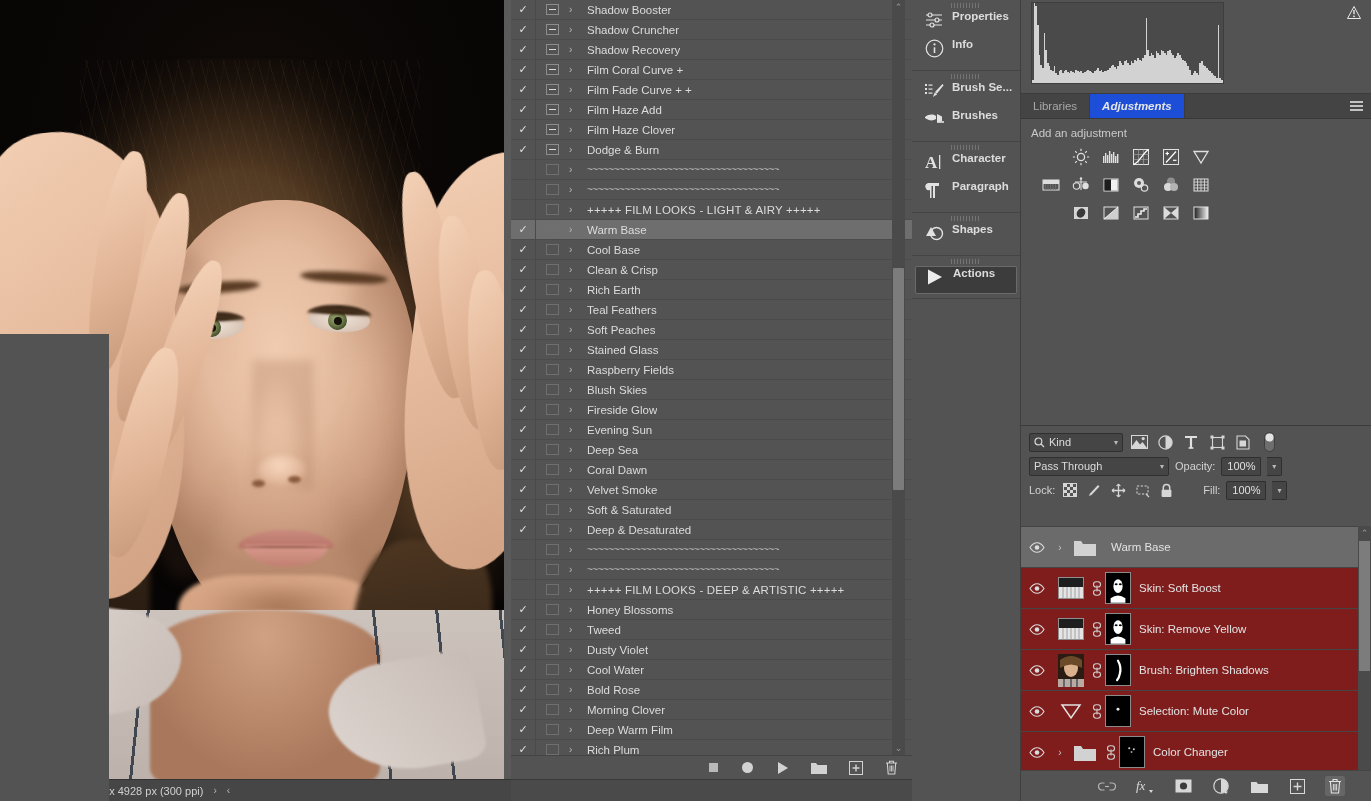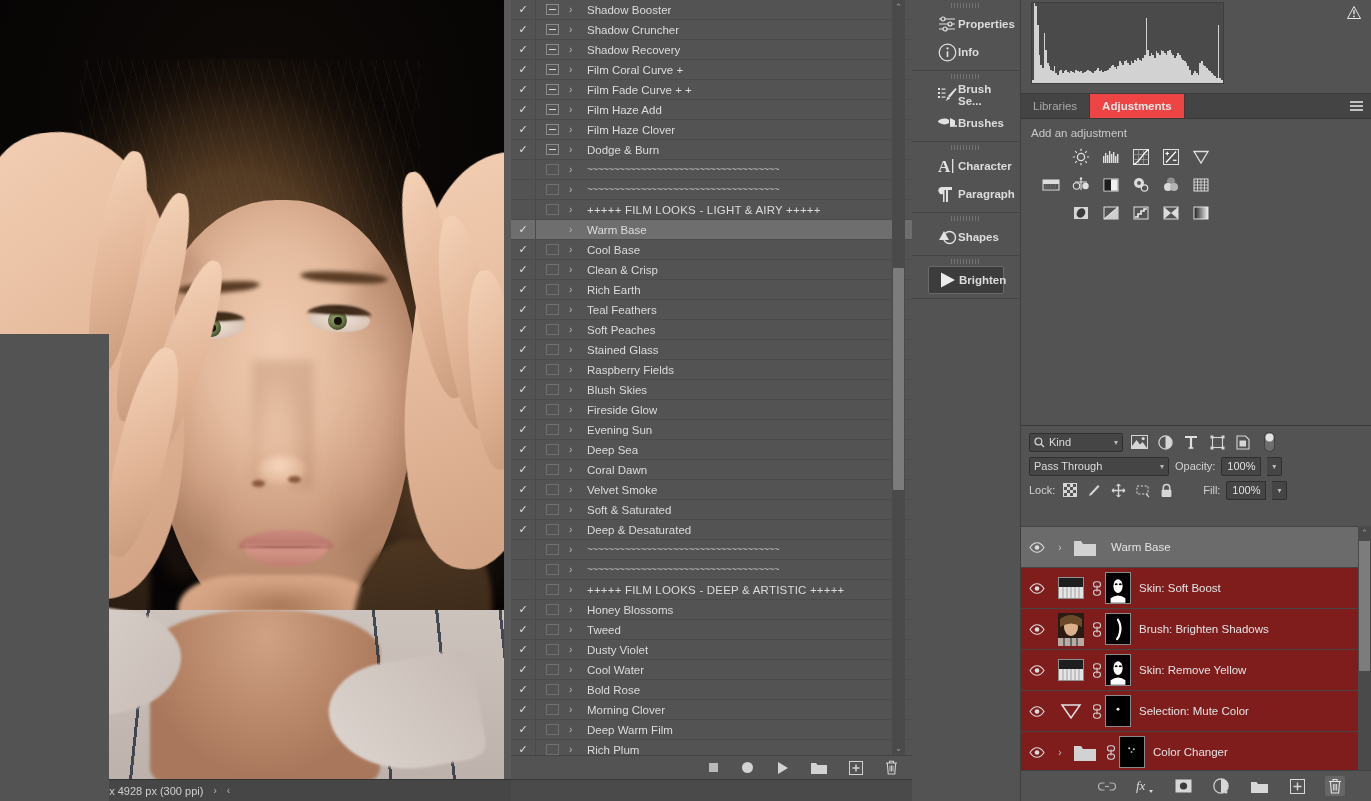--- a/index.html
+++ b/index.html
@@ -310,22 +310,22 @@
   }
   .dock-group { border-bottom: 1px solid #444; padding-bottom: 4px; }
   .dock-grip {
     height: 10px; display: flex; align-items: center; justify-content: center;
   }
   .dock-grip span {
     display: block; width: 30px; height: 5px;
     background: repeating-linear-gradient(90deg, #737373 0 1px, transparent 1px 3px);
   }
   .dock-item {
-    display: flex; align-items: center; height: 28px;
-    padding-left: 8px; margin: 0 16px; border-radius: 2px;
+    display: flex; gap: 7px; height: 28px;
+    padding-left: 8px; margin: 0 3px; border-radius: 2px;
     color: #dcdcdc; font-size: 11.5px; font-weight: bold;
   }
   .dock-item.active { background: #3c3c3c; border: 1px solid #6a6a6a; }
   .dock-ico { width: 22px; height: 20px; flex: 0 0 22px; display: flex; align-items: center; justify-content: center; }
   #dock-filler { position: absolute; left: 0; top: 334px; width: 109px; height: 467px; background: #535353; }
 
   
   #right-col {
     position: absolute; left: 1021px; top: 0; width: 350px; height: 801px;
     background: #535353;
@@ -347,21 +347,21 @@
   
   .tabbar {
     display: flex; align-items: stretch; height: 25px; background: #444;
     border-bottom: 1px solid #383838; position: relative;
   }
   .tab {
     padding: 0 12px; display: flex; align-items: center;
     font-size: 11.5px; color: #a8a8a8; background: #444;
     border-right: 1px solid #3a3a3a;
   }
-  .tab.active { background: #ef4444; color: #e6e6e6; font-weight: bold; }
+  .tab.active { background: #1d4ed8; color: #e6e6e6; font-weight: bold; font-style: italic; }
   .tab-menu {
     position: absolute; right: 8px; top: 7px; width: 13px; height: 11px;
     background: repeating-linear-gradient(180deg, #c2c2c2 0 2px, transparent 2px 4px);
   }
   
   #adjust-panel {
     position: absolute; left: 0; top: 93px; width: 350px; height: 330px;
     background: #535353; border-top: 1px solid #3c3c3c;
   }
   #adjust-body { padding: 8px 0 0 10px; }
@@ -1004,21 +1004,21 @@
       <div class="dock-group">
         <div class="dock-grip">
           <span></span>
         </div>
         <div class="dock-item active">
           <div class="dock-ico">
             <svg width="20" height="18" viewBox="0 0 20 18">
               <polygon points="3,1.5 17,9 3,16.5" fill="#ececec"></polygon>
             </svg>
           </div>
-          <span>Brighten</span>
+          <span>Actions</span>
         </div>
       </div>
     </div>
   <div id="dock-filler"></div>
 
   <div id="right-col">
 
     <div id="histo-wrap">
       <div id="histo">
         <div id="histo-bars">
@@ -1453,51 +1453,20 @@
             <div class="lr-name">Skin: Soft Boost</div>
           </div>
           <div class="layer-row">
             <div class="lr-eye">
               <svg width="16" height="11" viewBox="0 0 16 11">
                 <path d="M8 0.7 C12 0.7 15 5.5 15 5.5 C15 5.5 12 10.3 8 10.3 C4 10.3 1 5.5 1 5.5 C1 5.5 4 0.7 8 0.7 Z" fill="none" stroke="#dcdcdc" stroke-width="1.1"></path>
                 <circle cx="8" cy="5.5" r="2.3" fill="#dcdcdc"></circle>
               </svg>
             </div>
             <div class="lr-thumb">
-              <svg width="26" height="33" viewBox="0 0 26 33">
-                <rect width="26" height="33" fill="#2a1c12"></rect>
-                <ellipse cx="13" cy="14" rx="7" ry="9" fill="#dbb08d"></ellipse>
-                <path d="M2 6 Q13 -2 24 6 L24 14 Q13 7 2 14 Z" fill="#6b4a2a"></path>
-                <rect y="25" width="26" height="8" fill="#b9aba2"></rect>
-                <path d="M6 25 L6 33 M13 25 L13 33 M19 25 L19 33" stroke="#2e3a46" stroke-width="1.2"></path>
-              </svg>
-            </div>
-            <div class="lr-link">
-              <svg width="10" height="15" viewBox="0 0 10 15">
-                <path d="M5 4.5 V10.5" stroke="#cfcfcf" stroke-width="1.1"></path>
-                <rect x="1.5" y="0.8" width="7" height="5.2" rx="2.6" fill="none" stroke="#cfcfcf" stroke-width="1.1"></rect>
-                <rect x="1.5" y="9" width="7" height="5.2" rx="2.6" fill="none" stroke="#cfcfcf" stroke-width="1.1"></rect>
-              </svg>
-            </div>
-            <div class="lr-mask">
-              <svg width="26" height="32" viewBox="0 0 26 32">
-                <rect width="26" height="32" fill="#000"></rect>
-                <path d="M13 6 Q17 13 15 20 Q14 25 12 27" fill="none" stroke="#fff" stroke-width="2.4" stroke-linecap="round"></path>
-              </svg>
-            </div>
-            <div class="lr-name">Brush: Brighten Shadows</div>
-          </div>
-          <div class="layer-row">
-            <div class="lr-eye">
-              <svg width="16" height="11" viewBox="0 0 16 11">
-                <path d="M8 0.7 C12 0.7 15 5.5 15 5.5 C15 5.5 12 10.3 8 10.3 C4 10.3 1 5.5 1 5.5 C1 5.5 4 0.7 8 0.7 Z" fill="none" stroke="#dcdcdc" stroke-width="1.1"></path>
-                <circle cx="8" cy="5.5" r="2.3" fill="#dcdcdc"></circle>
-              </svg>
-            </div>
-            <div class="lr-thumb">
               <svg width="26" height="22" viewBox="0 0 26 22">
                 <rect x="0.5" y="0.5" width="25" height="21" fill="#e4e4e4" stroke="#8f8f8f"></rect>
                 <rect x="1" y="1" width="24" height="9" fill="#1e1e1e"></rect>
                 <g stroke="#8f8f8f" stroke-width=".8">
                   <path d="M5 10 V21M9 10 V21M13 10 V21M17 10 V21M21 10 V21"></path>
                 </g>
               </svg>
             </div>
             <div class="lr-link">
               <svg width="10" height="15" viewBox="0 0 10 15">
@@ -1518,20 +1487,51 @@
             <div class="lr-name">Skin: Remove Yellow</div>
           </div>
           <div class="layer-row">
             <div class="lr-eye">
               <svg width="16" height="11" viewBox="0 0 16 11">
                 <path d="M8 0.7 C12 0.7 15 5.5 15 5.5 C15 5.5 12 10.3 8 10.3 C4 10.3 1 5.5 1 5.5 C1 5.5 4 0.7 8 0.7 Z" fill="none" stroke="#dcdcdc" stroke-width="1.1"></path>
                 <circle cx="8" cy="5.5" r="2.3" fill="#dcdcdc"></circle>
               </svg>
             </div>
             <div class="lr-thumb">
+              <svg width="26" height="33" viewBox="0 0 26 33">
+                <rect width="26" height="33" fill="#2a1c12"></rect>
+                <ellipse cx="13" cy="14" rx="7" ry="9" fill="#dbb08d"></ellipse>
+                <path d="M2 6 Q13 -2 24 6 L24 14 Q13 7 2 14 Z" fill="#6b4a2a"></path>
+                <rect y="25" width="26" height="8" fill="#b9aba2"></rect>
+                <path d="M6 25 L6 33 M13 25 L13 33 M19 25 L19 33" stroke="#2e3a46" stroke-width="1.2"></path>
+              </svg>
+            </div>
+            <div class="lr-link">
+              <svg width="10" height="15" viewBox="0 0 10 15">
+                <path d="M5 4.5 V10.5" stroke="#cfcfcf" stroke-width="1.1"></path>
+                <rect x="1.5" y="0.8" width="7" height="5.2" rx="2.6" fill="none" stroke="#cfcfcf" stroke-width="1.1"></rect>
+                <rect x="1.5" y="9" width="7" height="5.2" rx="2.6" fill="none" stroke="#cfcfcf" stroke-width="1.1"></rect>
+              </svg>
+            </div>
+            <div class="lr-mask">
+              <svg width="26" height="32" viewBox="0 0 26 32">
+                <rect width="26" height="32" fill="#000"></rect>
+                <path d="M13 6 Q17 13 15 20 Q14 25 12 27" fill="none" stroke="#fff" stroke-width="2.4" stroke-linecap="round"></path>
+              </svg>
+            </div>
+            <div class="lr-name">Brush: Brighten Shadows</div>
+          </div>
+          <div class="layer-row">
+            <div class="lr-eye">
+              <svg width="16" height="11" viewBox="0 0 16 11">
+                <path d="M8 0.7 C12 0.7 15 5.5 15 5.5 C15 5.5 12 10.3 8 10.3 C4 10.3 1 5.5 1 5.5 C1 5.5 4 0.7 8 0.7 Z" fill="none" stroke="#dcdcdc" stroke-width="1.1"></path>
+                <circle cx="8" cy="5.5" r="2.3" fill="#dcdcdc"></circle>
+              </svg>
+            </div>
+            <div class="lr-thumb">
               <svg width="24" height="20" viewBox="0 0 24 20">
                 <polygon points="3,4 21,4 12,17" fill="none" stroke="#e2e2e2" stroke-width="1.5"></polygon>
               </svg>
             </div>
             <div class="lr-link">
               <svg width="10" height="15" viewBox="0 0 10 15">
                 <path d="M5 4.5 V10.5" stroke="#cfcfcf" stroke-width="1.1"></path>
                 <rect x="1.5" y="0.8" width="7" height="5.2" rx="2.6" fill="none" stroke="#cfcfcf" stroke-width="1.1"></rect>
                 <rect x="1.5" y="9" width="7" height="5.2" rx="2.6" fill="none" stroke="#cfcfcf" stroke-width="1.1"></rect>
               </svg>

